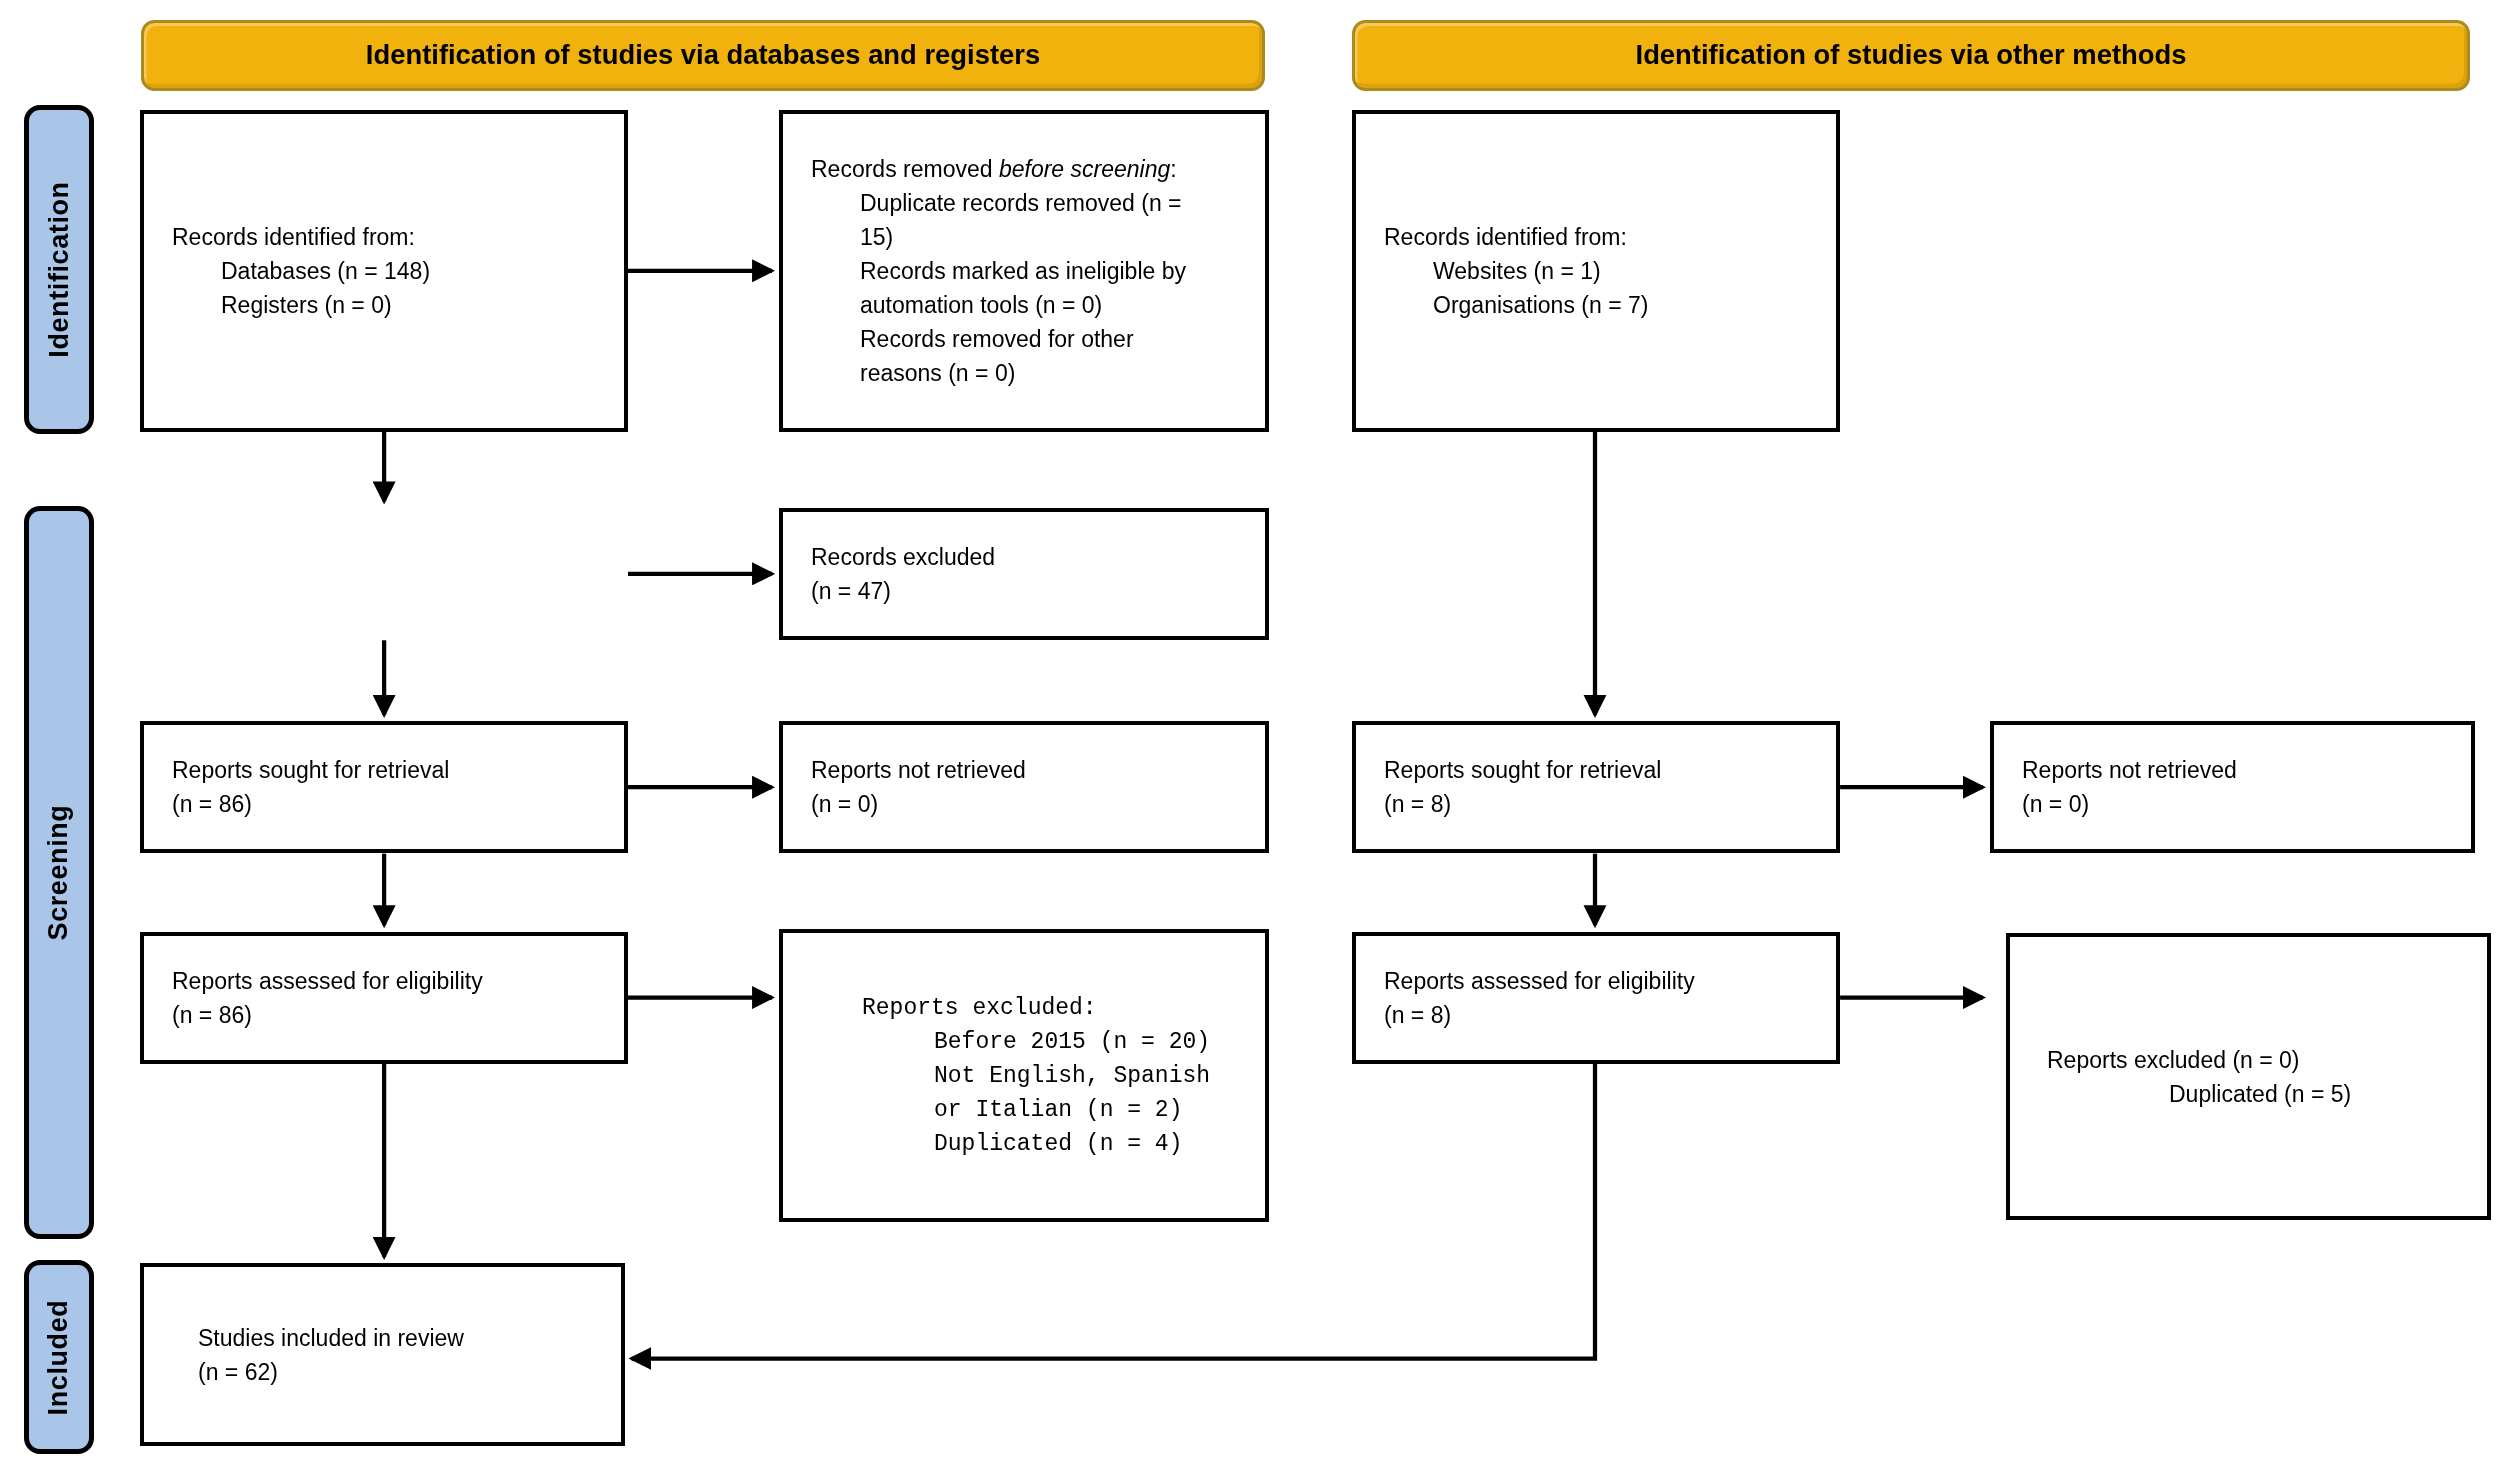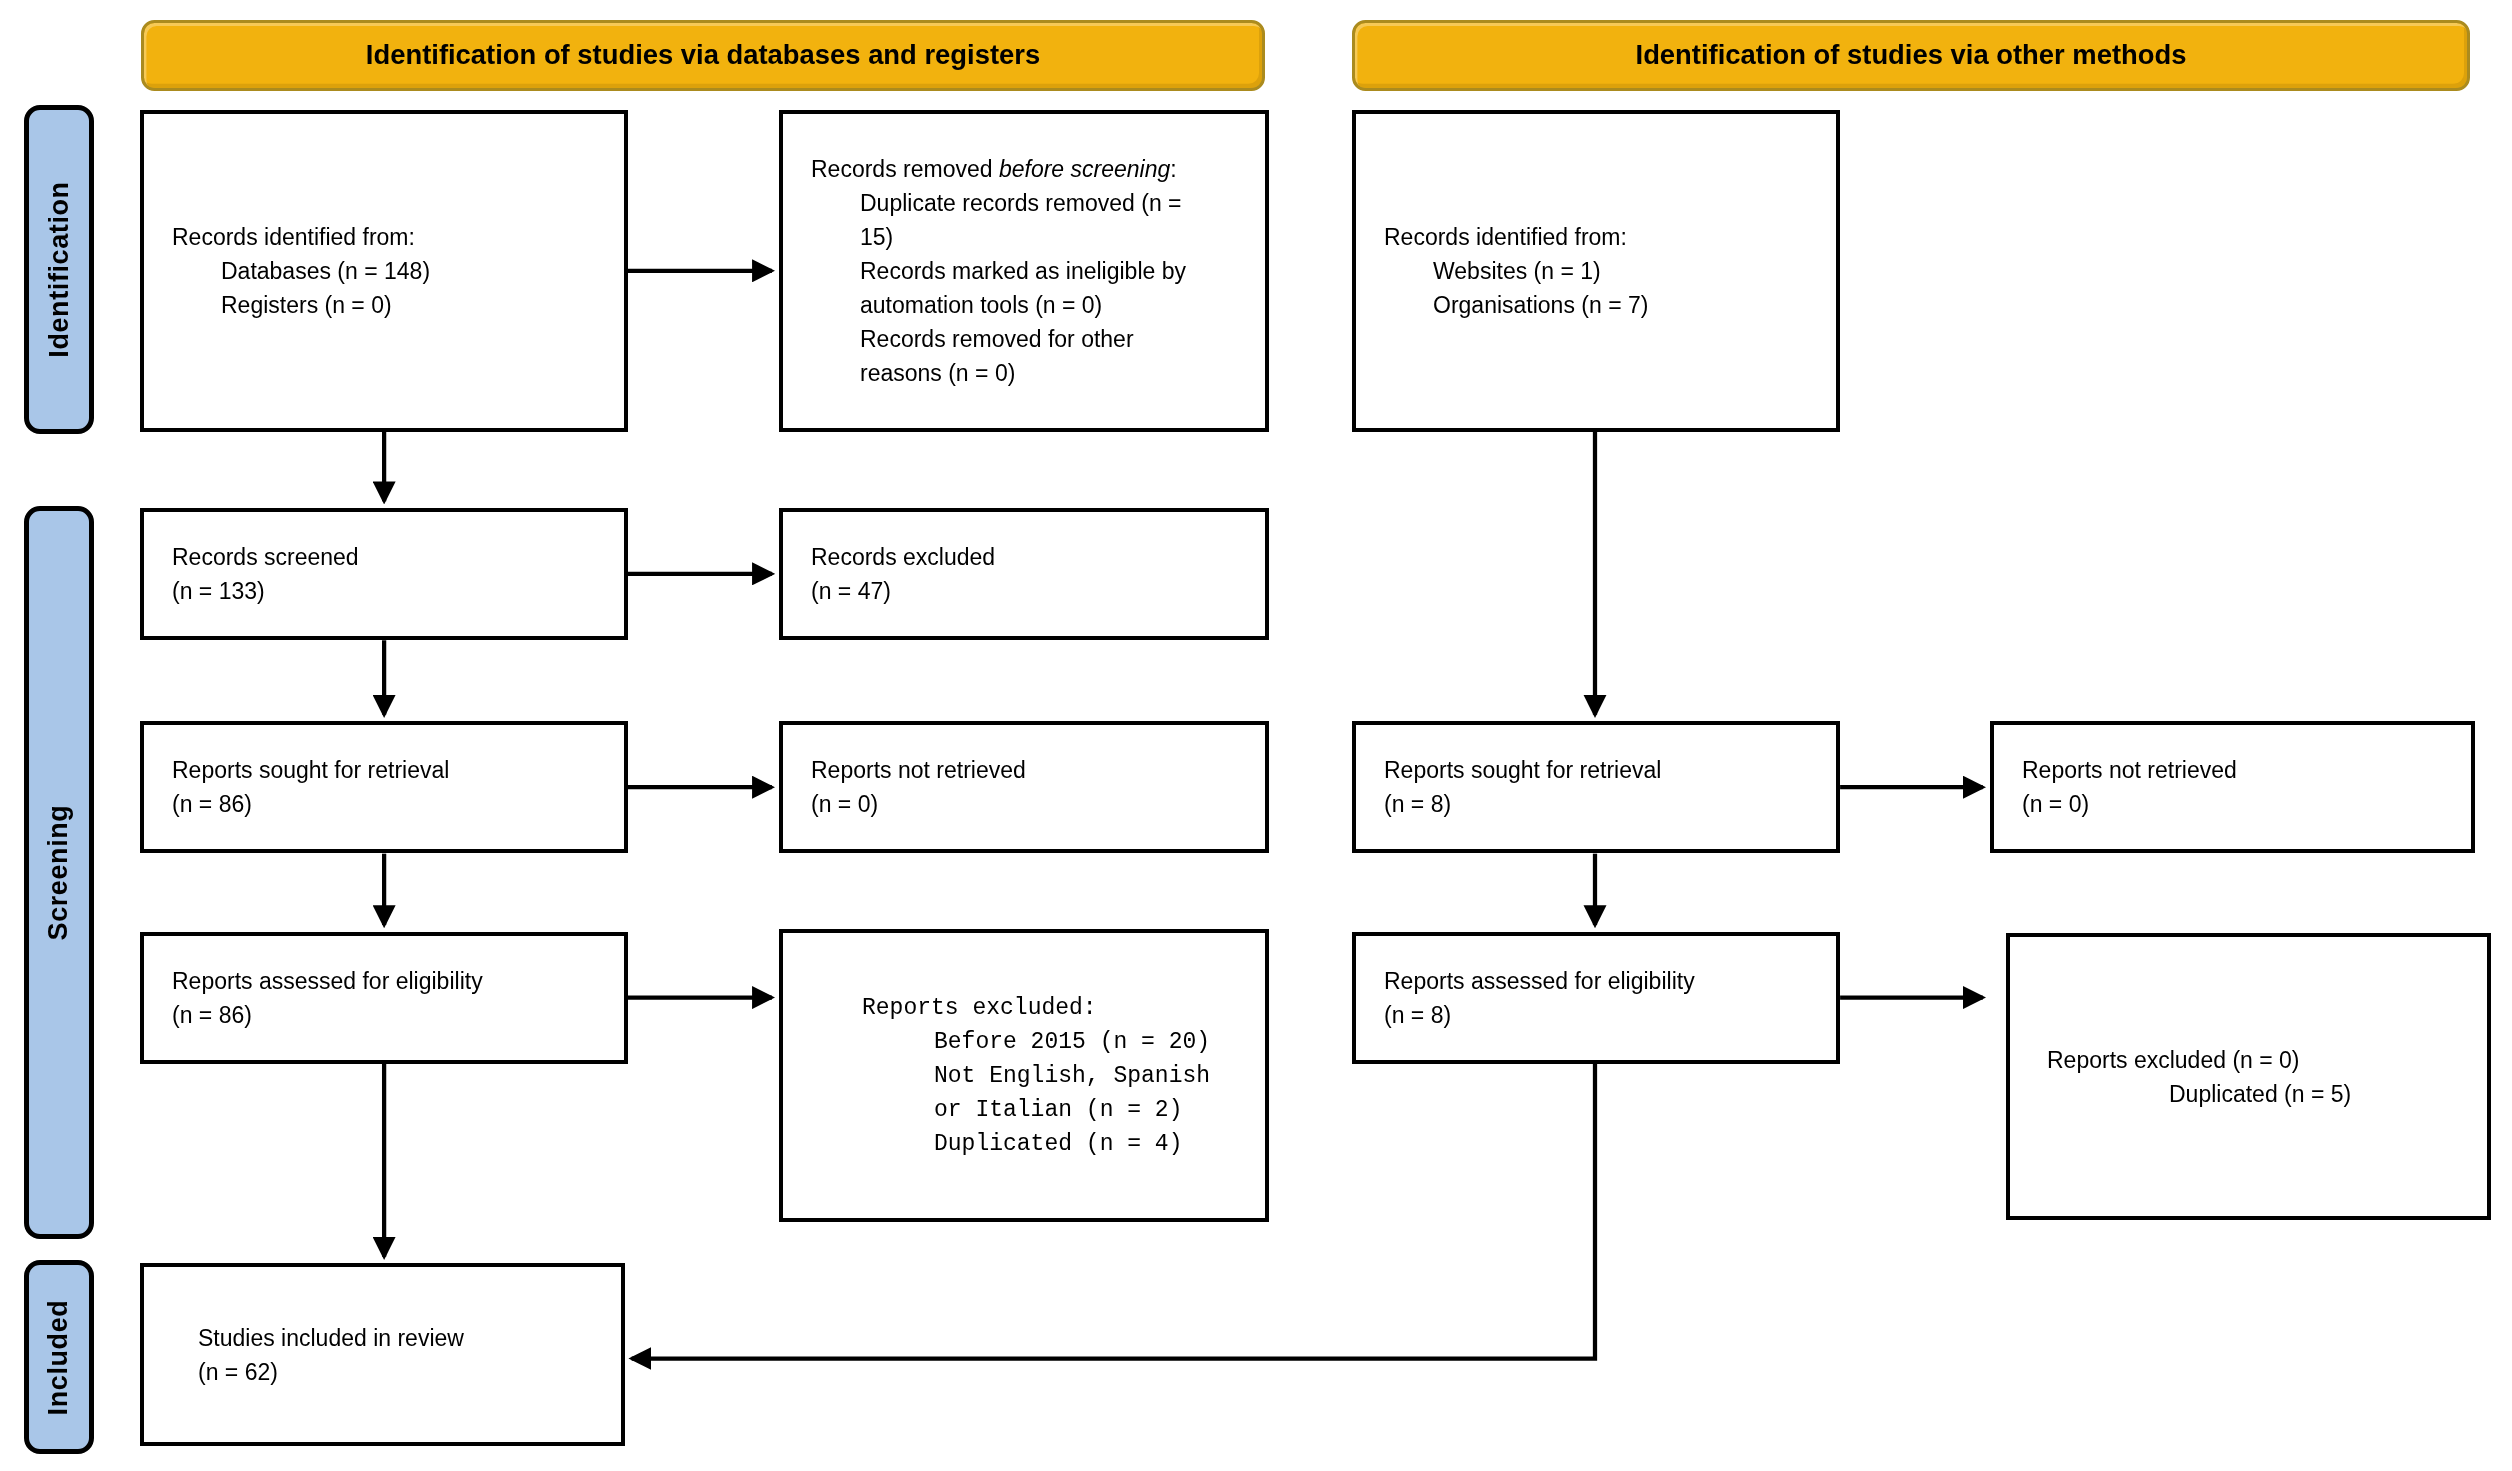--- a/index.html
+++ b/index.html
@@ -122,24 +122,20 @@
     <div class="ln ind">Registers (n = 0)</div>
   </div>
 
   <div class="box" style="left:779px;top:110px;width:490px;height:322px;padding-right:24.4px">
     <div class="ln b-line1"><span>Records removed </span><i>before screening</i><span>:</span></div>
     <div class="ln ind">Duplicate records removed (n = 15)</div>
     <div class="ln ind">Records marked as ineligible by automation tools (n = 0)</div>
     <div class="ln ind">Records removed for other reasons (n = 0)</div>
   </div>
 
-  <div class="box" style="left:140px;top:508px;width:488px;height:132px">
-    <div class="ln">Records screened</div>
-    <div class="ln">(n = 133)</div>
-  </div>
 
   <div class="box" style="left:779px;top:508px;width:490px;height:132px">
     <div class="ln">Records excluded</div>
     <div class="ln">(n = 47)</div>
   </div>
 
   <div class="box" style="left:140px;top:721px;width:488px;height:132px">
     <div class="ln">Reports sought for retrieval</div>
     <div class="ln">(n = 86)</div>
   </div>

